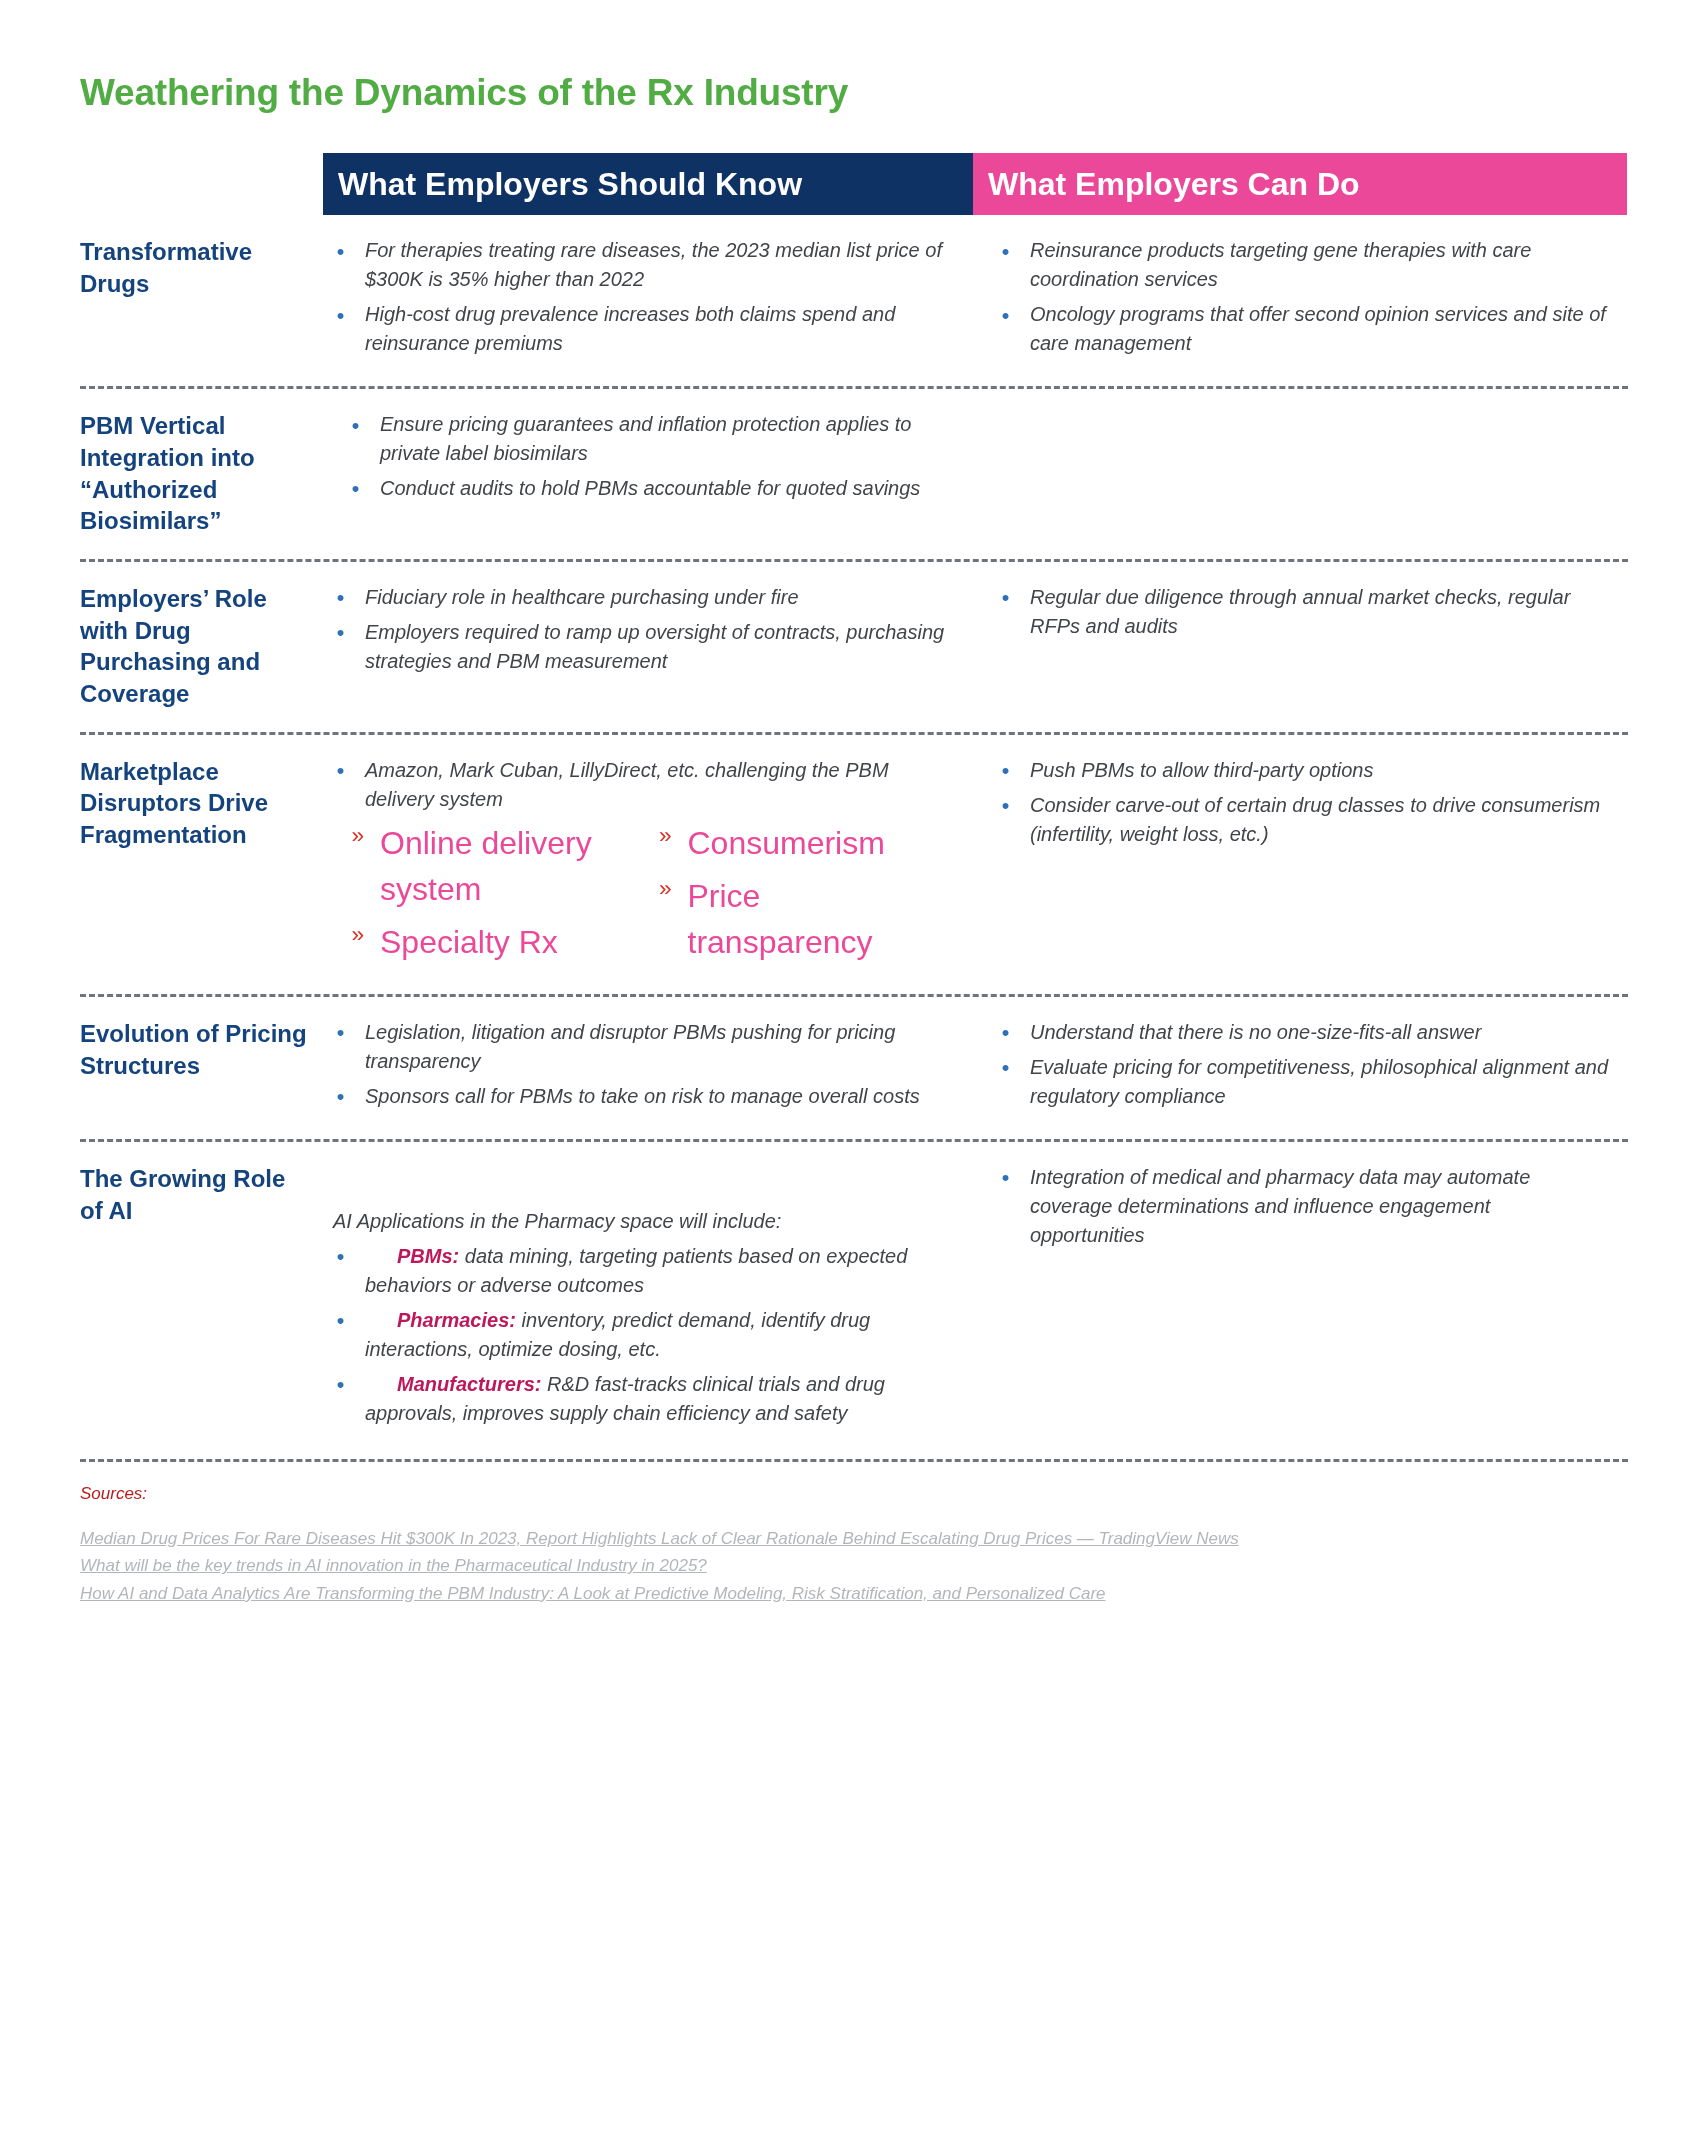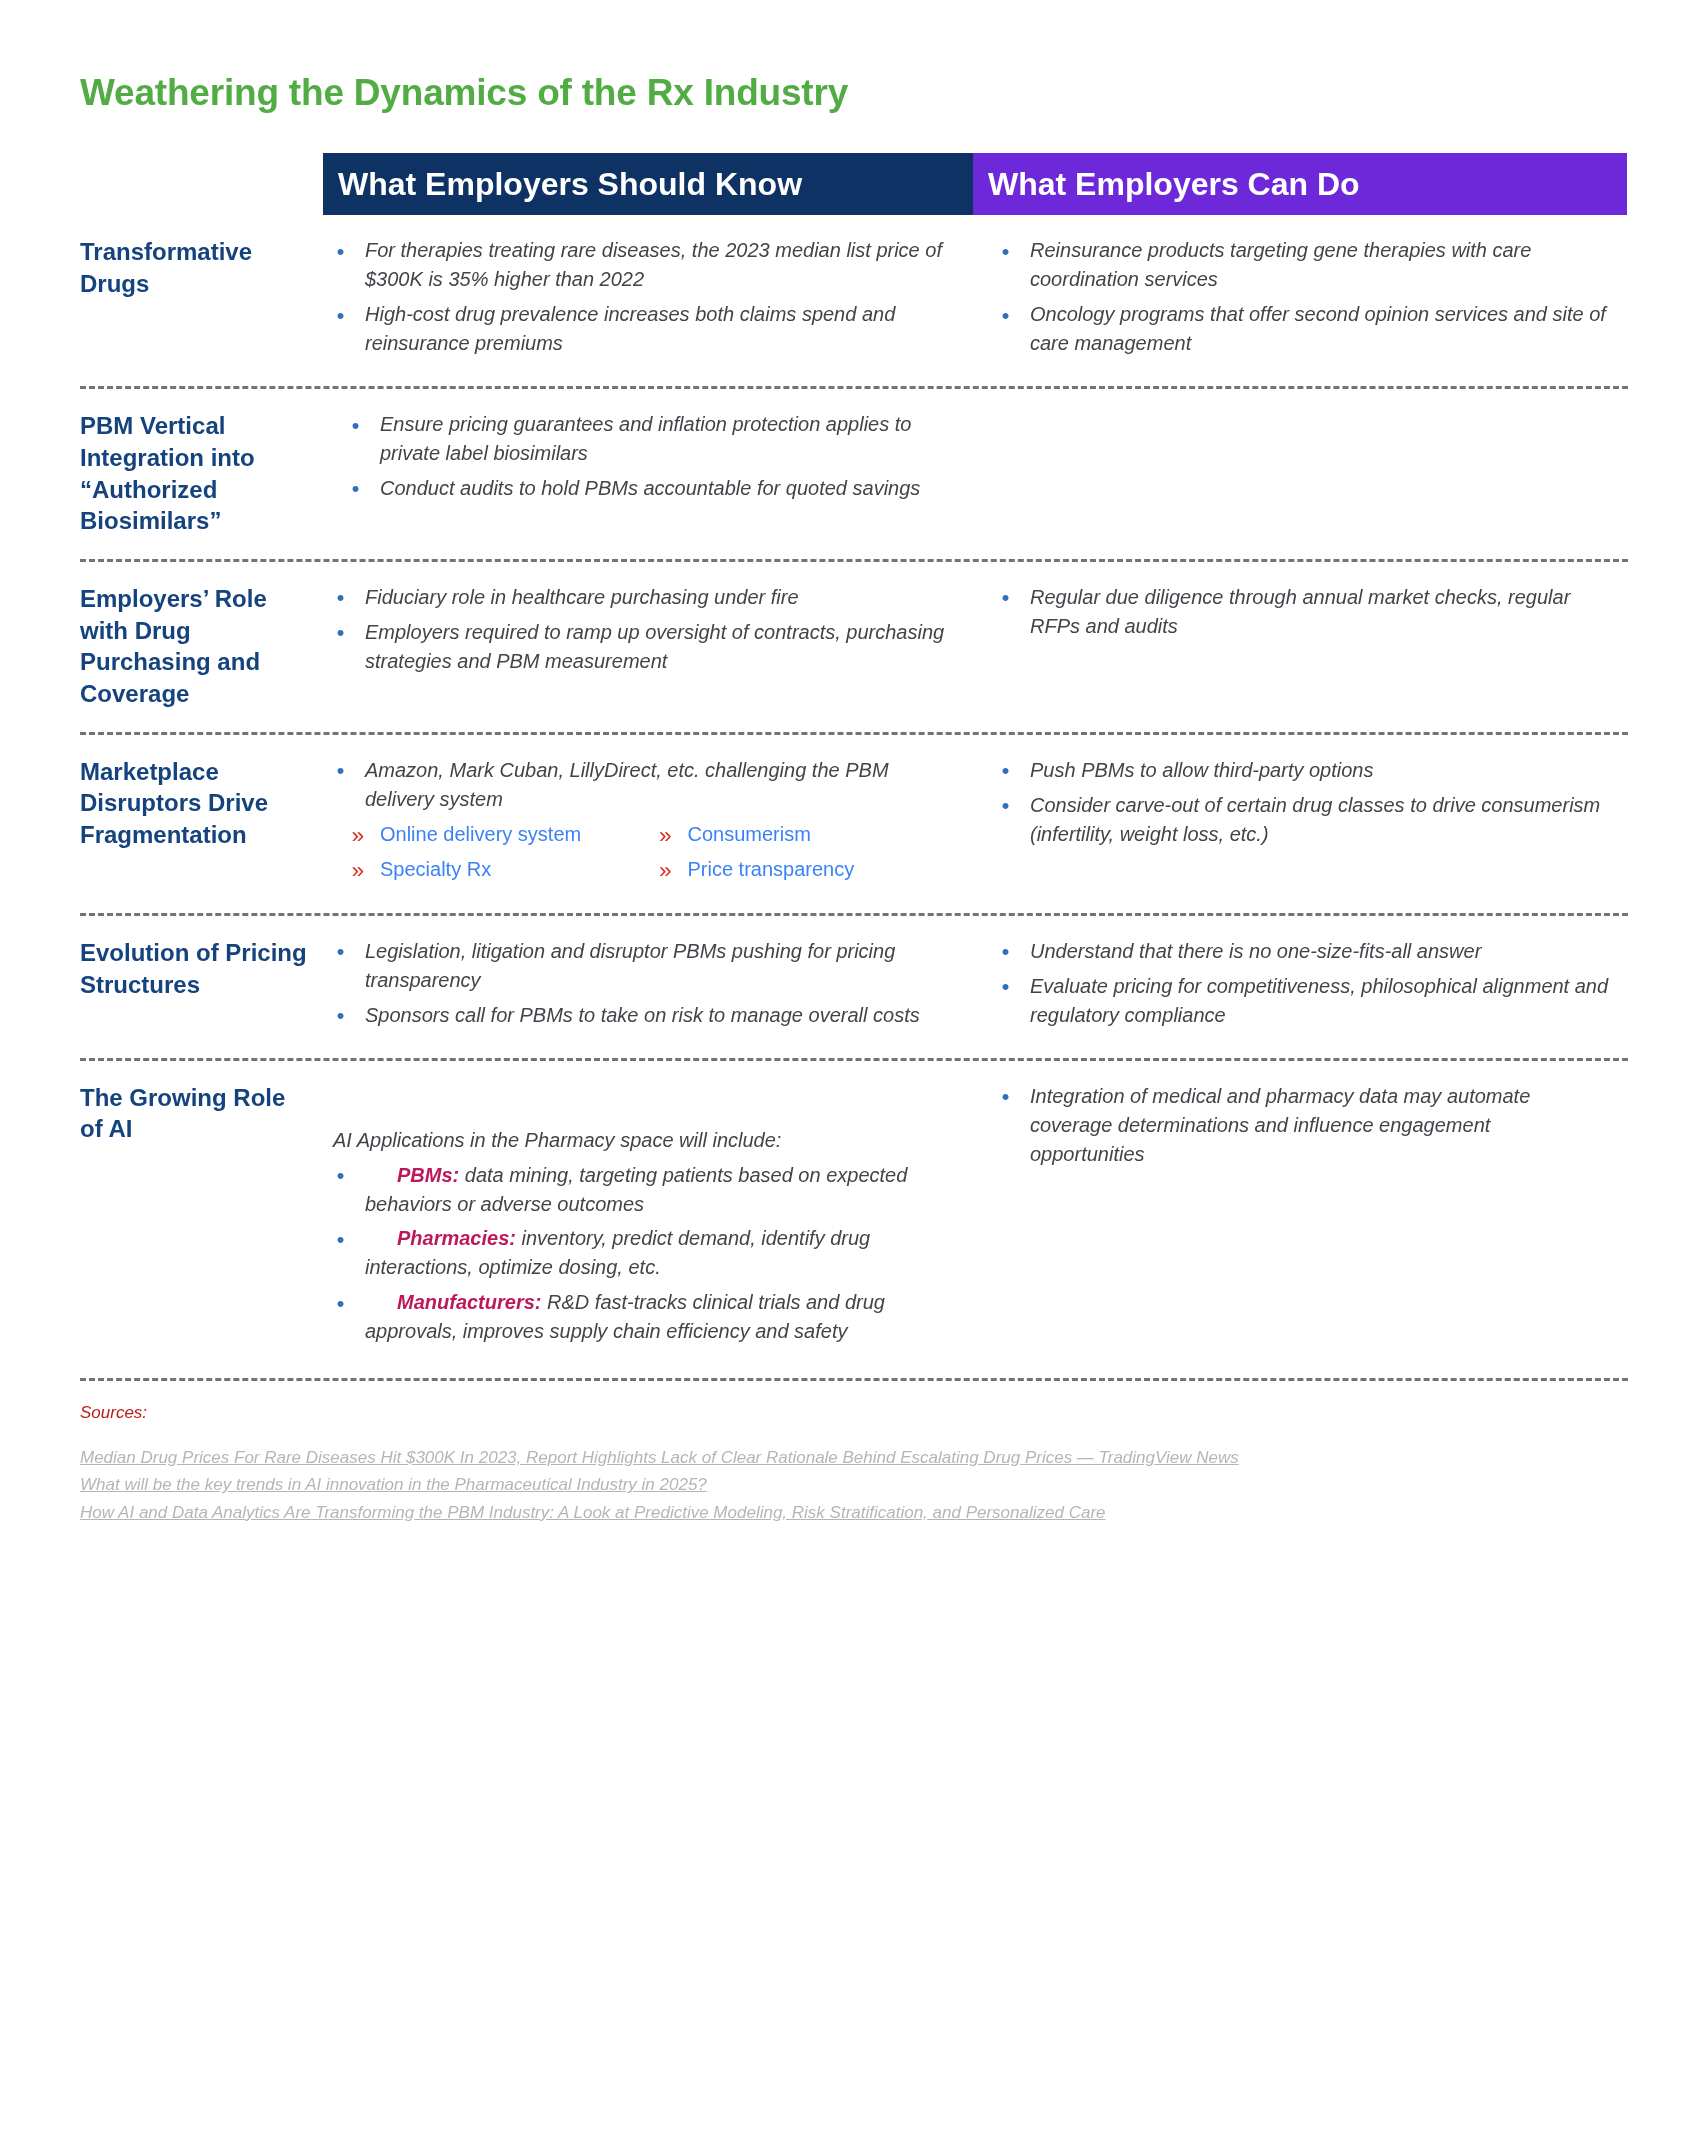--- a/index.html
+++ b/index.html
@@ -54,21 +54,21 @@
     align-items: center;
     padding-left: 15px;
     box-sizing: border-box;
   }
   .th.know {
     width: 650px;
     background: #0d3263;
   }
   .th.cando {
     width: 654px;
-    background: #6d28d9;
+    background: #ec4899;
   }
 
   .row {
     display: flex;
     width: 1548px;
     padding-top: 21px;
     padding-bottom: 22px;
     box-sizing: border-box;
   }
   .row + .row,
@@ -141,23 +141,23 @@
   }
   ul.sub {
     list-style: none;
     margin: 0;
     padding: 0;
   }
   ul.sub > li {
     position: relative;
     padding-left: 47px;
     margin-bottom: 6.7px;
-    font-size: 20px;
+    font-size: 32px;
     line-height: 1.45;
-    color: #3b82f6;
+    color: #ec4899;
   }
   ul.sub > li::before {
     content: "\00BB";
     position: absolute;
     left: 18.5px;
     top: -0.8px;
     color: #d93025;
     font-size: 22.7px;
   }
 

